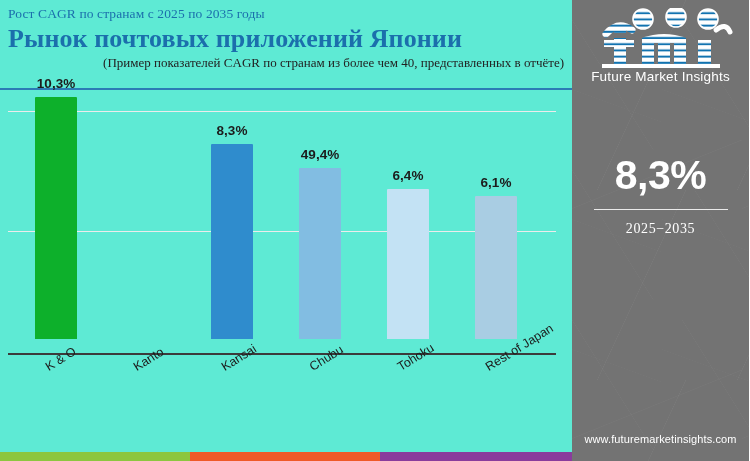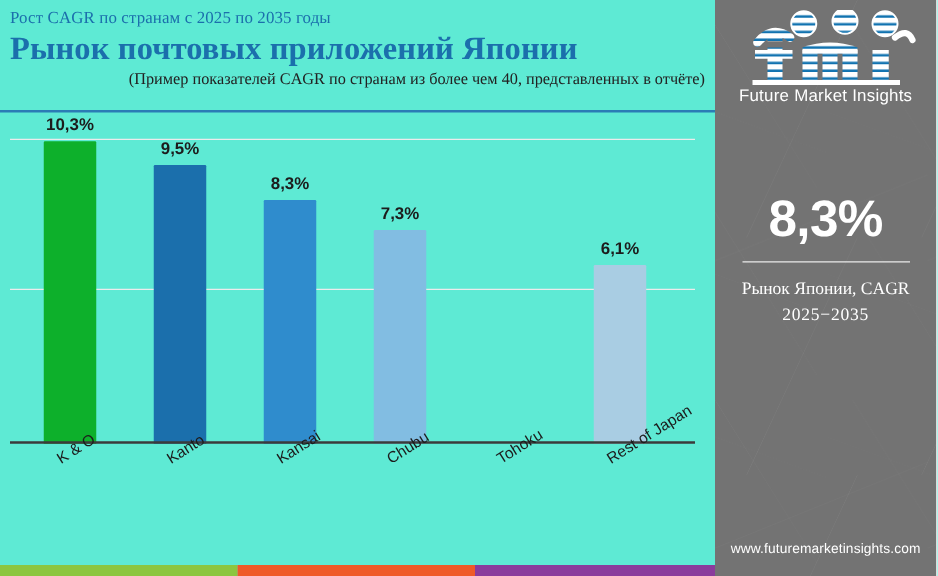--- a/index.html
+++ b/index.html
@@ -30,21 +30,21 @@
   }
 
   
   .chart{position:absolute;left:0;top:90px;width:573px;height:350px;}
   .plot{position:absolute;left:8px;top:0;width:548px;height:265px;}
   .gridline{position:absolute;left:0;width:548px;height:1px;background:#ececec;}
   .axis-line{
     position:absolute;left:8px;top:263px;width:548px;height:2px;background:#3b3b3b;
   }
 
-  .bar-wrap{position:absolute;bottom:0;width:42px;}
+  .bar-wrap{position:absolute;bottom:16px;width:42px;}
   .bar{width:42px;border-radius:1px 1px 0 0;}
   .bar-label{
     position:absolute;left:50%;transform:translateX(-50%);
     bottom:100%;margin-bottom:6px;
     font-size:13.5px;font-weight:bold;color:#1c1c1c;white-space:nowrap;
     font-family:"Liberation Sans",sans-serif;
   }
 
   .cat-label{
     position:absolute;top:272px;
@@ -117,31 +117,31 @@
     <div class="header-rule"></div>
 
     <div class="chart">
       <div class="plot" id="plot">
           <div class="gridline" style="top: 21.1339px;"></div>
           <div class="gridline" style="top: 140.893px;"></div>
           <div class="bar-wrap" style="left: 27px; height: 241.866px;">
             <div class="bar-label">10,3%</div>
             <div class="bar" style="height: 100%; background: rgb(13, 176, 43);"></div>
           </div>
-          <div class="bar-wrap" style="left: 115px; height: 223.08px;">
-            <div class="bar-label">9,5%</div>
-            <div class="bar" style="height: 100%; background: rgb(27, 111, 172);"></div>
-          </div>
           <div class="bar-wrap" style="left: 203px; height: 194.902px;">
             <div class="bar-label">8,3%</div>
             <div class="bar" style="height: 100%; background: rgb(47, 140, 205);"></div>
           </div>
           <div class="bar-wrap" style="left: 291px; height: 171.42px;">
-            <div class="bar-label">7,3%</div>
+            <div class="bar-label">49,4%</div>
             <div class="bar" style="height: 100%; background: rgb(130, 189, 226);"></div>
+          </div>
+          <div class="bar-wrap" style="left: 379px; height: 150.286px;">
+            <div class="bar-label">6,4%</div>
+            <div class="bar" style="height: 100%; background: rgb(195, 226, 244);"></div>
           </div>
           <div class="bar-wrap" style="left: 467px; height: 143.241px; text-align: right;">
             <div class="bar-label">6,1%</div>
             <div class="bar" style="height: 100%; background: rgb(169, 205, 227);"></div>
           </div>
         </div>
       <div class="axis-line"></div>
       <div id="cat-labels">
           <div class="cat-label" style="left: 43px;">K &amp; O</div>
           <div class="cat-label" style="left: 131px;">Kanto</div>
@@ -193,20 +193,19 @@
         <path d="M110 32 h13 v26 h-13 z" fill="url(#stripes)"></path>
 
         <rect x="14" y="56" width="118" height="4" fill="#ffffff"></rect>
       </svg>
       <div class="logo-text">Future Market Insights</div>
     </div>
 
     <div class="stat-block">
       <div class="stat-value">8,3%</div>
       <div class="stat-divider"></div>
-      <div class="stat-caption">Рынок Японии, CAGR</div>
       <div class="stat-caption-2">2025−2035</div>
     </div>
 
     <div class="site-url">www.futuremarketinsights.com</div>
   </div>
 
 </div>
 
 </body></html>

